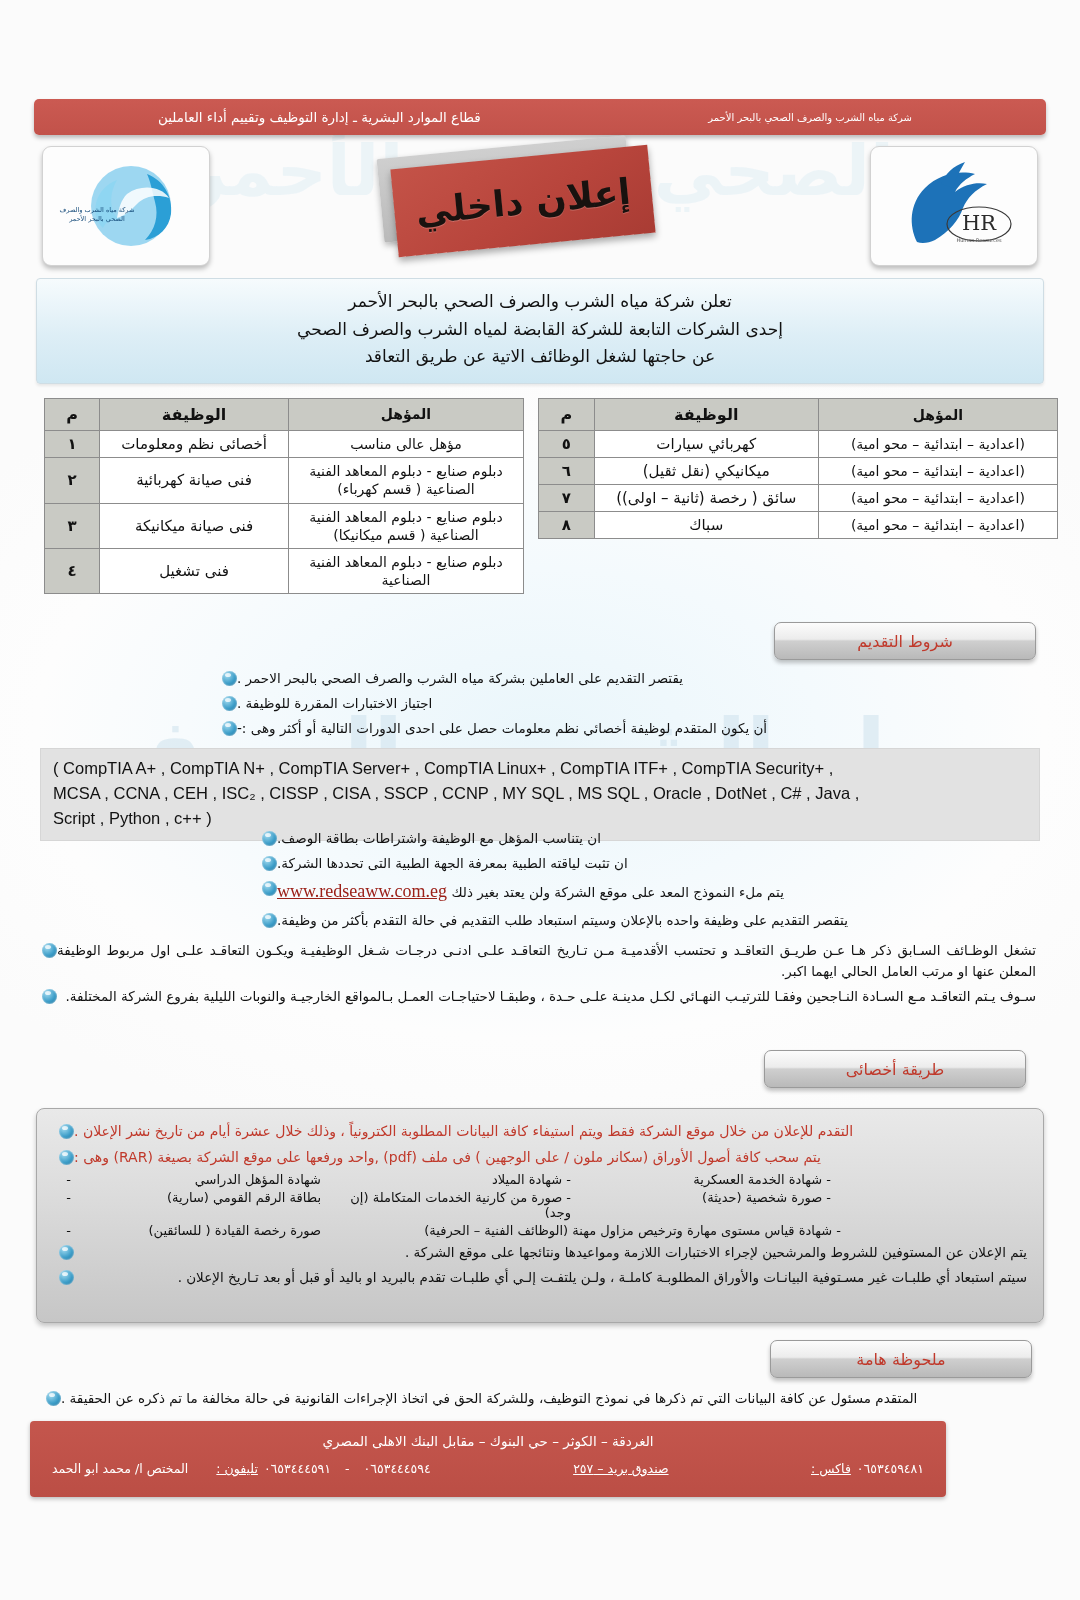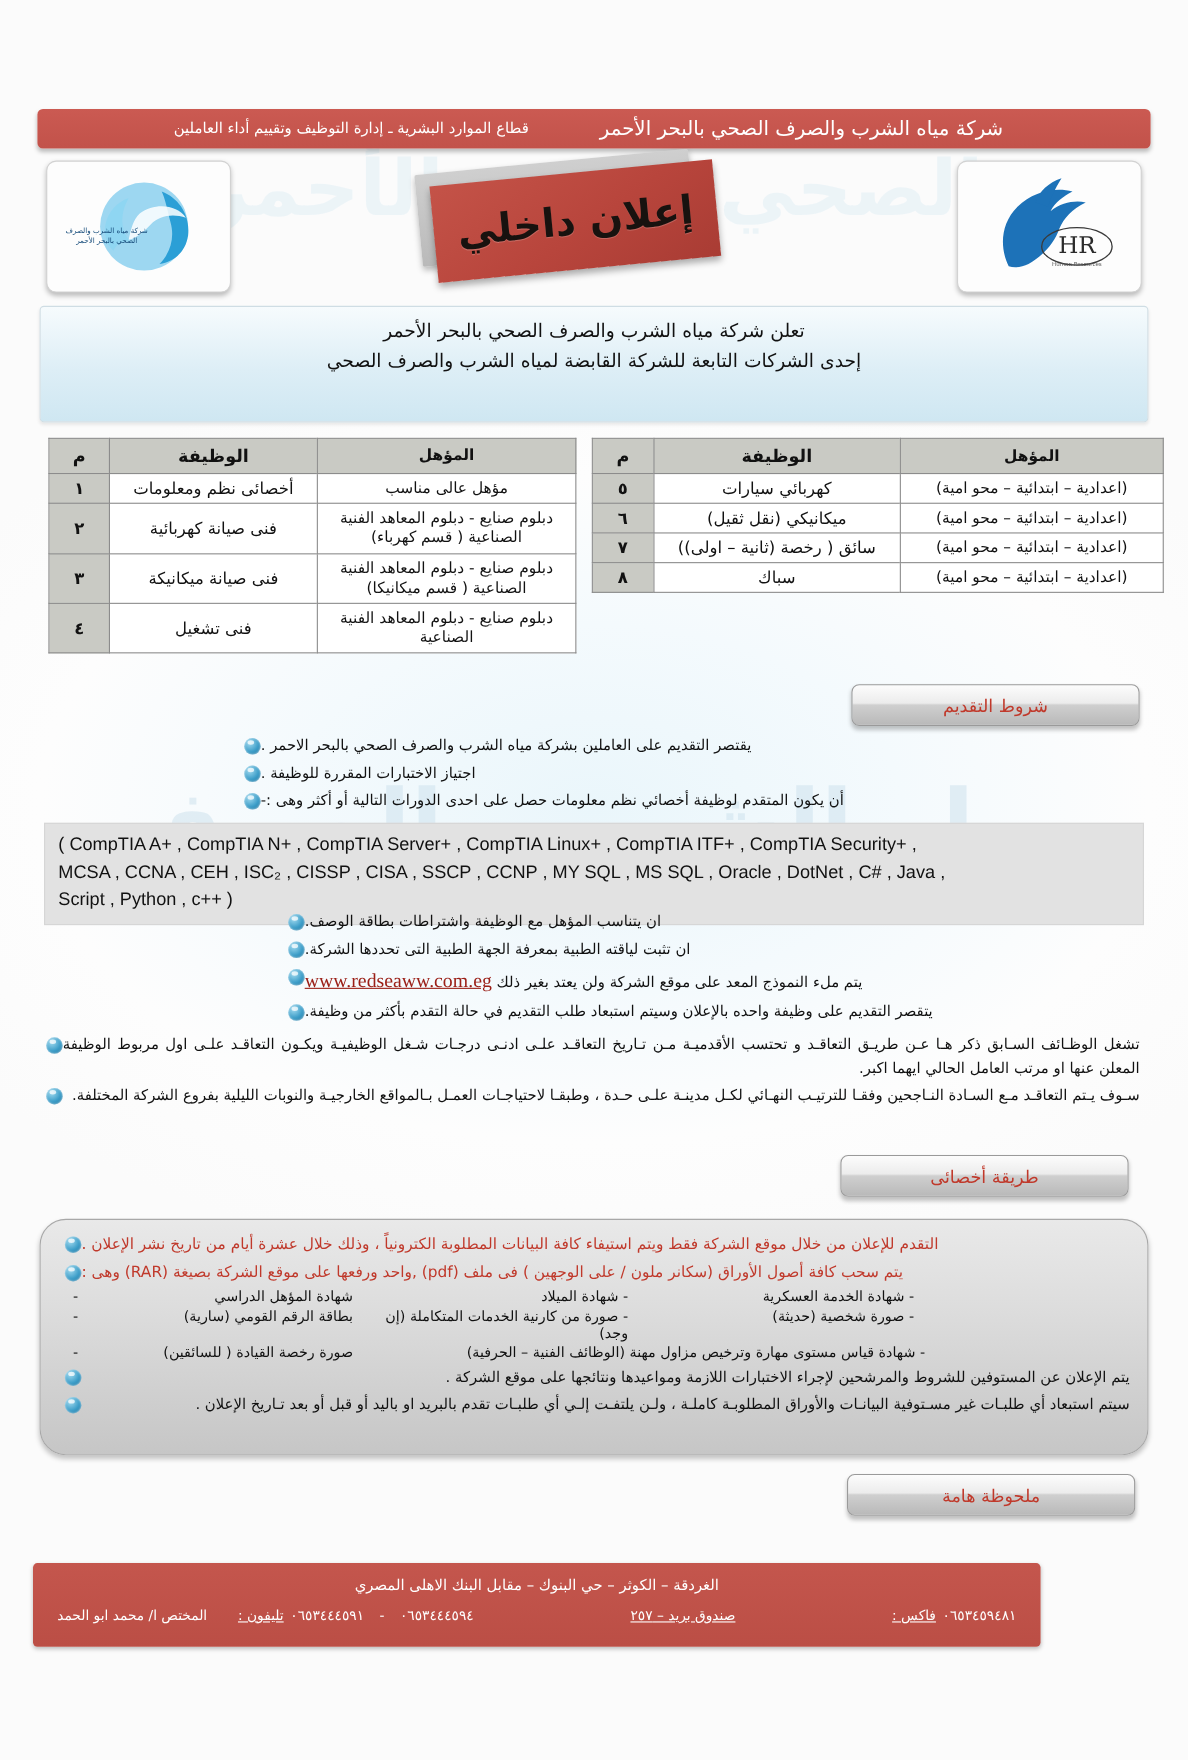--- a/index.html
+++ b/index.html
@@ -26,21 +26,21 @@
 
   
   .topbar{
     position:absolute;left:34px;top:99px;width:1012px;height:36px;
     background:linear-gradient(#cb5a52,#c2524a);
     border-radius:5px;
     box-shadow:0 3px 4px rgba(0,0,0,.25);
     color:#fff;display:flex;align-items:center;
     padding:0 14px;box-sizing:border-box;
   }
-  .topbar .t-right{font-size:18px;flex:0 0 auto;margin-right:120px;}
+  .topbar .t-right{font-size:10px;flex:0 0 auto;margin-right:120px;}
   .topbar .t-left{font-size:13.5px;margin-right:auto;margin-left:110px;}
 
   
   .logo-box{
     position:absolute;top:146px;width:166px;height:118px;
     background:#fdfdfd;border:1px solid #d2d2d2;border-radius:9px;
     box-shadow:0 3px 5px rgba(0,0,0,.25);
     display:flex;align-items:center;justify-content:center;overflow:hidden;
   }
   .logo-left{right:42px;}
@@ -133,21 +133,21 @@
   }
   .certbox div{font-size:16.5px;color:#111;line-height:1.52;font-family:"Liberation Sans",sans-serif;}
 
   
   .link{color:#9b2018;text-decoration:underline;font-family:"Liberation Serif",serif;font-size:18px;}
 
   
   .methodbox{
     position:absolute;right:36px;top:1108px;width:1008px;height:215px;
     background:linear-gradient(#e9e9e9 0%,#dcdcdc 40%,#c6c6c6 100%);
-    border:1px solid #a8a8a8;border-radius:24px;
+    border:1px solid #a8a8a8;border-radius:8px;
     box-shadow:0 3px 5px rgba(0,0,0,.22);
     padding:12px 16px;box-sizing:border-box;
   }
   .m-red .btext{color:#c0392b;font-size:14px;}
   .doc-lines{margin:2px 0 4px 0;padding-right:42px;}
   .doc-row{display:flex;flex-direction:row-reverse;justify-content:flex-start;
            gap:0;font-size:13px;color:#111;margin-bottom:3px;}
   .doc-row .dash{width:18px;flex:0 0 auto;}
   .doc-row .c1{width:250px;}
   .doc-row .c2{width:250px;}
@@ -207,20 +207,21 @@
       <path d="M96 20 C112 26 122 42 120 60 C118 74 108 84 94 86 C104 76 108 62 104 48 C101 36 99 26 96 20 Z" fill="#2b9fd6"></path>
       <path d="M76 40 C90 30 110 32 118 44 C106 40 94 42 86 50 C80 56 74 62 66 64 C68 54 70 46 76 40 Z" fill="#ffffff" opacity=".85"></path>
       <text x="46" y="58" font-size="6.5" font-family="DejaVu Sans, sans-serif" fill="#154b7a" text-anchor="middle">شركة مياه الشرب والصرف</text>
       <text x="46" y="67" font-size="6.5" font-family="DejaVu Sans, sans-serif" fill="#154b7a" text-anchor="middle">الصحي بالبحر الأحمر</text>
     </svg>
   </div>
 
   <div class="intro">
     <div>تعلن شركة مياه الشرب والصرف الصحي بالبحر الأحمر</div>
     <div>إحدى الشركات التابعة للشركة القابضة لمياه الشرب والصرف الصحي</div>
+    <div>عن حاجتها لشغل الوظائف الاتية عن طريق التعاقد</div>
   </div>
 
   <table class="tbl-right">
     <tbody>
         <tr>
       <th class="col-qual">المؤهل</th>
       <th class="col-job">الوظيفة</th>
       <th class="col-num">م</th>
     </tr>
     <tr>
@@ -379,20 +380,26 @@
         <span class="bullet"></span>
         <span class="btext">سيتم استبعاد أي طلبـات غير مسـتوفية البيانـات والأوراق المطلوبـة كاملـة ، ولـن يلتفـت إلـي أي طلبـات تقدم بالبريد او باليد أو قبل أو بعد تـاريخ الإعلان .</span>
       </div>
     </div>
   </div>
 
   <div class="pill pill-note">
     <span>ملحوظة هامة</span>
   </div>
 
+  <div class="blist notebullet">
+    <div class="bitem">
+      <span class="bullet"></span>
+      <span class="btext">المتقدم مسئول عن كافة البيانات التي تم ذكرها في نموذج التوظيف، وللشركة الحق في اتخاذ الإجراءات القانونية في حالة مخالفة ما تم ذكره عن الحقيقة .</span>
+    </div>
+  </div>
 
   <div class="footer">
     <div class="f-addr">الغردقة – الكوثر  – حي البنوك – مقابل البنك الاهلى المصري</div>
     <div class="f-row">
       <span class="f-cell">المختص ا/ محمد ابو الحمد</span>
       <span style="width:28px;"></span>
       <span class="f-cell ul">تليفون :</span>
       <span style="width:6px;"></span>
       <span class="f-cell">٠٦٥٣٤٤٤٥٩١</span>
       <span style="width:14px;"></span>

